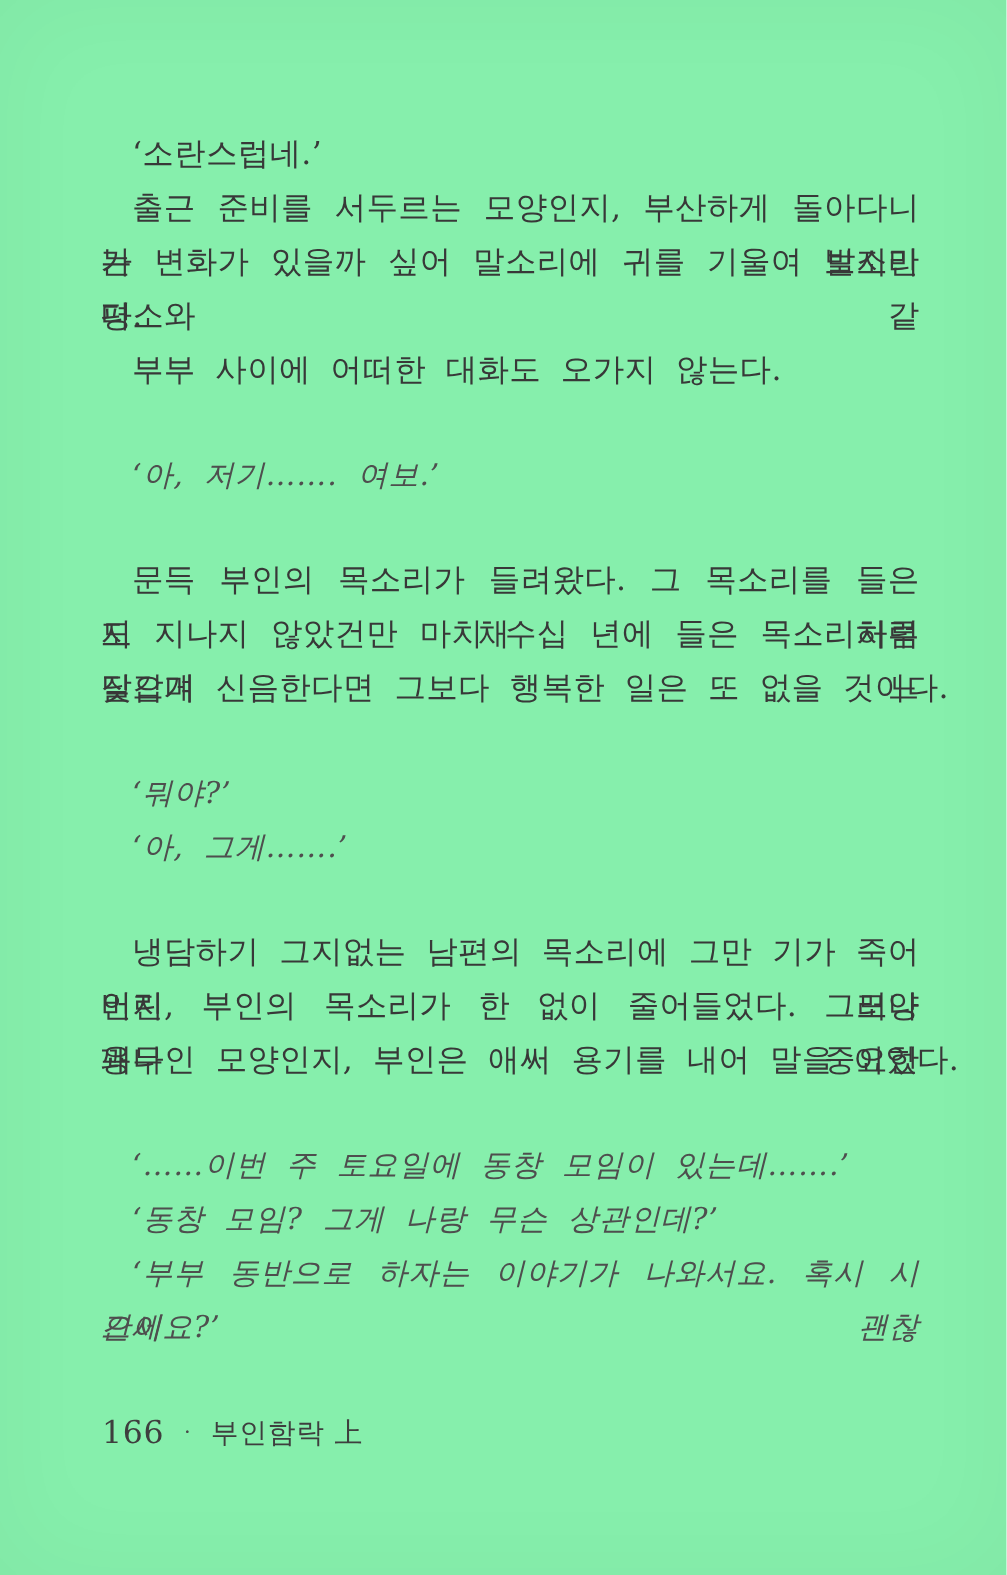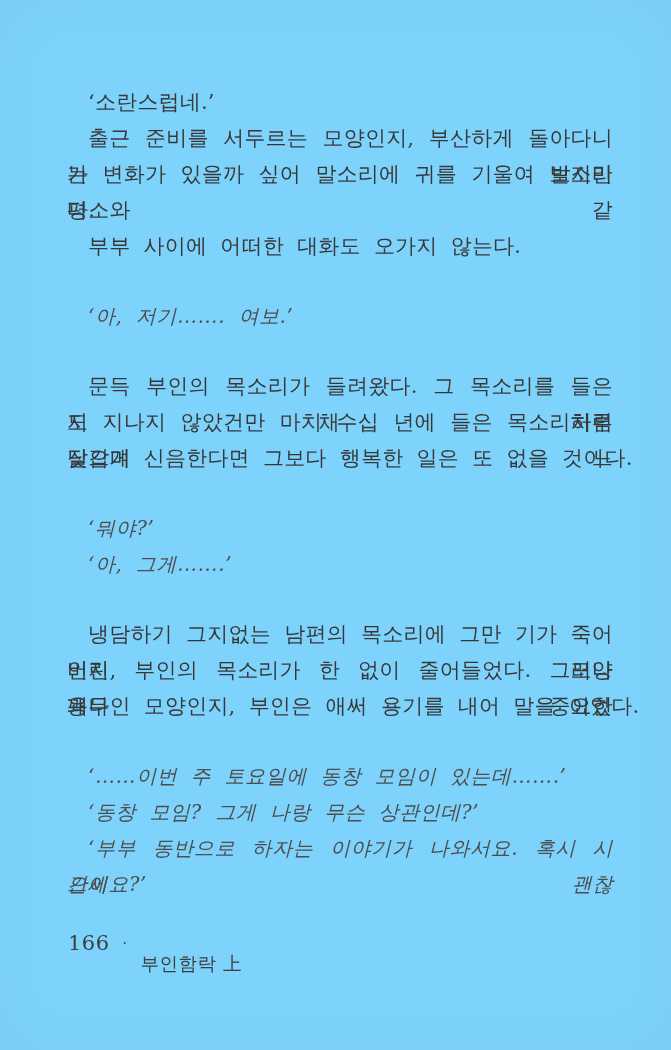--- a/index.html
+++ b/index.html
@@ -4,21 +4,21 @@
 <style>
   html, body {
     margin: 0;
     padding: 0;
     background: #ffffff;
   }
   .page {
     position: relative;
     width: 671px;
     height: 1050px;
-    background: #7dd3fc;
+    background: #86efac;
     box-shadow: inset 0 0 70px rgba(40,40,35,0.035);
     overflow: hidden;
     font-family: "DejaVu Serif", "Liberation Serif", serif;
     color: #383838;
   }
   .text-block {
     position: absolute;
     left: 67px;
     top: 84px;
     width: 546px;
@@ -45,38 +45,37 @@
   }
   .line.italic {
     font-style: italic;
     color: #4e4e4e;
     font-size: 20px;
     letter-spacing: 0.6px;
   }
   .footer {
     position: absolute;
     left: 68px;
-    top: 910px;
+    top: 942px;
     display: flex;
     align-items: center;
     font-size: 19px;
     color: #3e3e3e;
     letter-spacing: 0.5px;
   }
   .footer .page-num {
     font-size: 21px;
   }
   .footer .sep {
     font-size: 14px;
     margin: 0 13px;
     color: #4a4a4a;
   }
   .footer .title {
     font-size: 18.5px;
-    margin-top: 41px;
   }
 </style>
 </head>
 <body>
 
 <div class="page">
   <div class="text-block">
       <div class="line indent">‘소란스럽네.’</div>
       <div class="line indent justify">출근 준비를 서두르는 모양인지, 부산하게 돌아다니는 발소리</div>
       <div class="line justify">가 변화가 있을까 싶어 말소리에 귀를 기울여 보지만 평소와 같</div>

